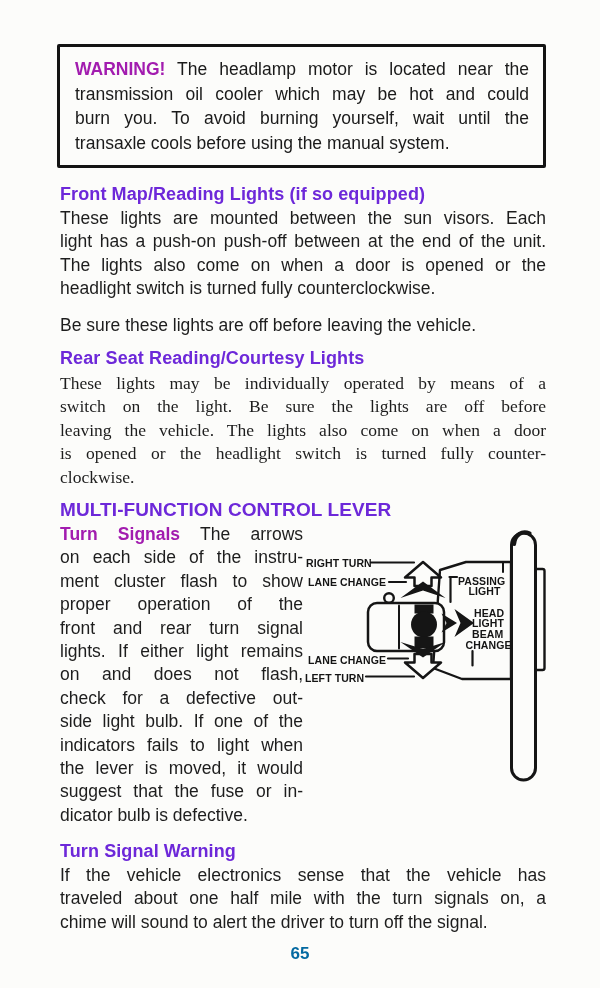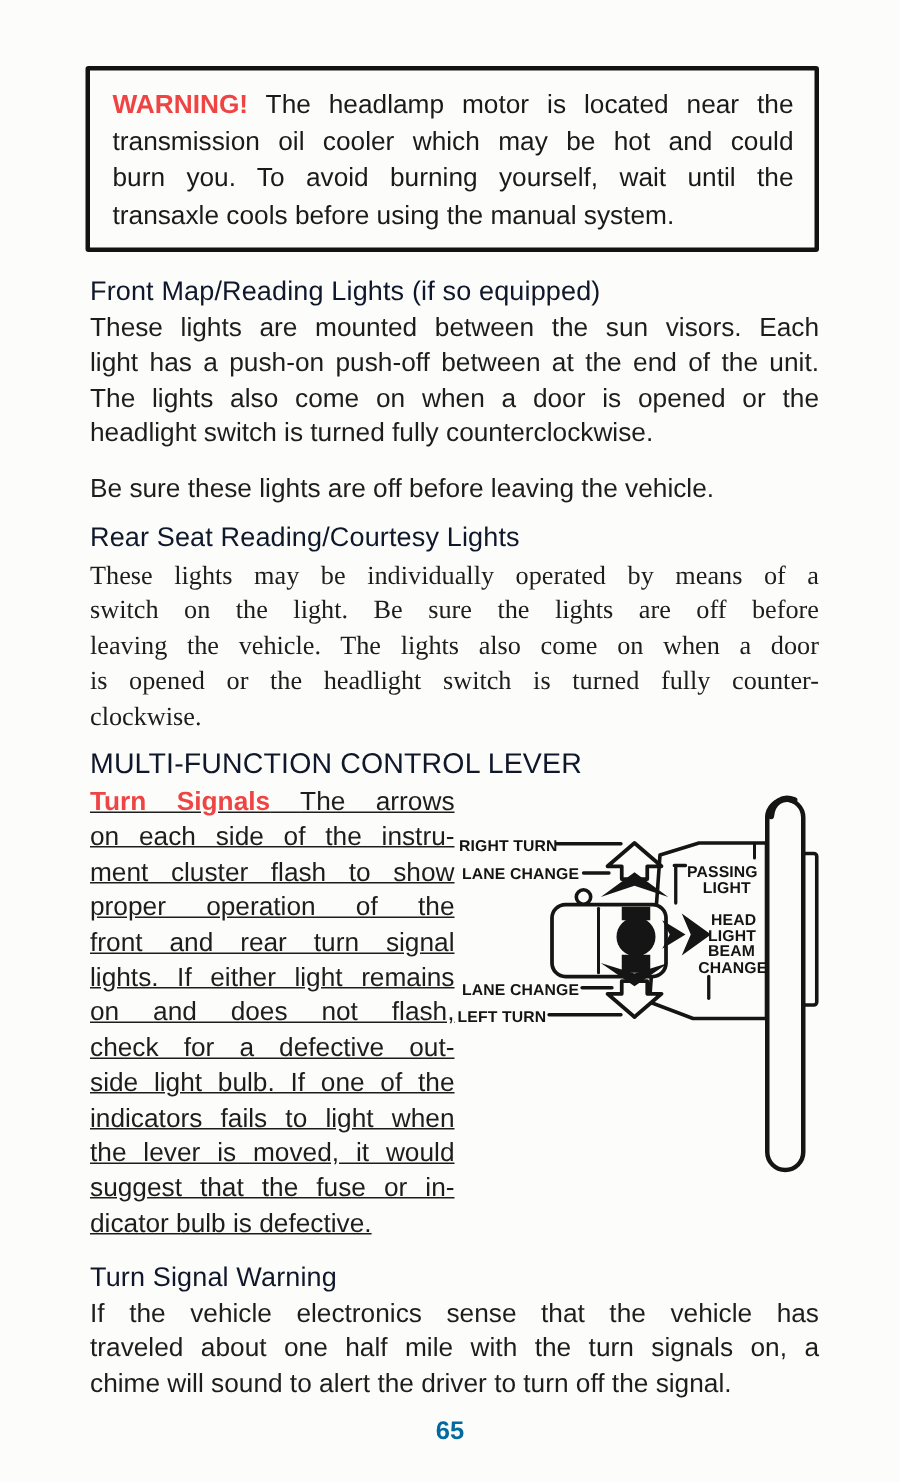--- a/index.html
+++ b/index.html
@@ -1,26 +1,26 @@
 <!DOCTYPE html>
 <html><head>
 <meta charset="utf-8">
 <style>
   html,body{margin:0;padding:0;background:#fcfcfa;}
   .page{position:relative;width:600px;height:988px;background:#fcfcfa;
         font-family:"Liberation Sans",sans-serif;color:#1a1a1a;overflow:hidden;}
   .warn-box{position:absolute;left:57px;top:44px;width:489px;height:124px;
         border:3px solid #131313;box-sizing:border-box;padding:10px 14px 0 15px;
         font-size:17.5px;line-height:24.6px;border-radius:2px;}
-  .h{position:absolute;font-weight:normal;font-size:18px;letter-spacing:.1px;white-space:nowrap;color:#0f172a;}
+  .h{position:absolute;font-weight:bold;font-size:18px;letter-spacing:.1px;white-space:nowrap;color:#6d28d9;}
   .h-big{font-size:19px;}
   .para{position:absolute;font-size:17.5px;line-height:23.4px;color:#1d1d1d;}
   .ln{display:block;}
   .jl{text-align:justify;text-align-last:justify;}
-  b{color:#ef4444;}
+  b{color:#a21caf;}
   .pageno{position:absolute;left:0;top:944px;width:600px;text-align:center;
         font-weight:bold;font-size:17px;color:#0369a1;}
   .fig{position:absolute;left:302px;top:528px;}
   .fig text{font-family:"Liberation Sans",sans-serif;font-weight:bold;font-size:10.5px;
         fill:#141414;letter-spacing:.1px;}
 </style>
 </head>
 <body>
 
 <div class="page">
@@ -46,21 +46,21 @@
   <div class="h" style="left:60px;top:348px;">Rear Seat Reading/Courtesy Lights</div>
   <div class="para" style="left:60px;top:372px;width:486px;font-family:Liberation Serif, serif;">
     <div class="ln jl">These lights may be individually operated by means of a</div>
     <div class="ln jl">switch on the light. Be sure the lights are off before</div>
     <div class="ln jl">leaving the vehicle. The lights also come on when a door</div>
     <div class="ln jl">is opened or the headlight switch is turned fully counter-</div>
     <div class="ln">clockwise.</div>
   </div>
 
   <div class="h h-big" style="left:60px;top:499px;">MULTI-FUNCTION CONTROL LEVER</div>
-  <div class="para" style="left:60px;top:523px;width:243px;text-decoration:underline;">
+  <div class="para" style="left:60px;top:523px;width:243px;">
     <div class="ln jl"><b>Turn Signals</b> <span>The arrows</span></div>
     <div class="ln jl">on each side of the instru-</div>
     <div class="ln jl">ment cluster flash to show</div>
     <div class="ln jl">proper operation of the</div>
     <div class="ln jl">front and rear turn signal</div>
     <div class="ln jl">lights. If either light remains</div>
     <div class="ln jl">on and does not flash,</div>
     <div class="ln jl">check for a defective out-</div>
     <div class="ln jl">side light bulb. If one of the</div>
     <div class="ln jl">indicators fails to light when</div>

